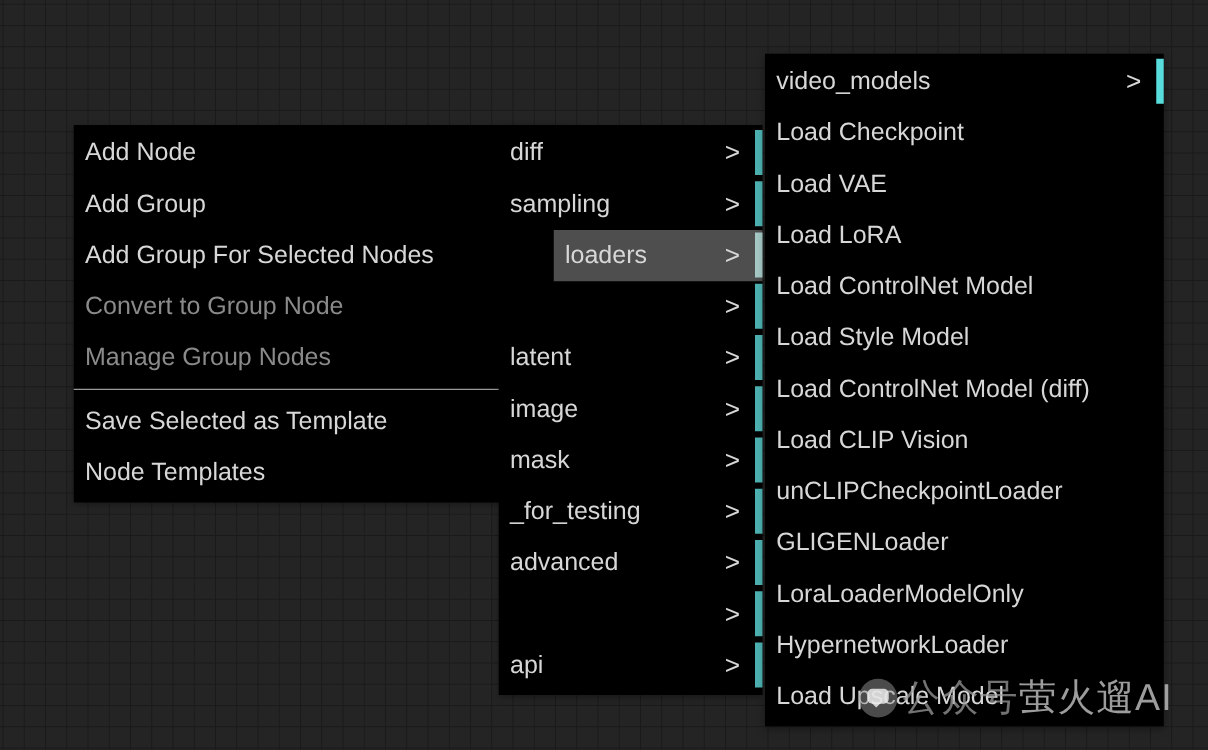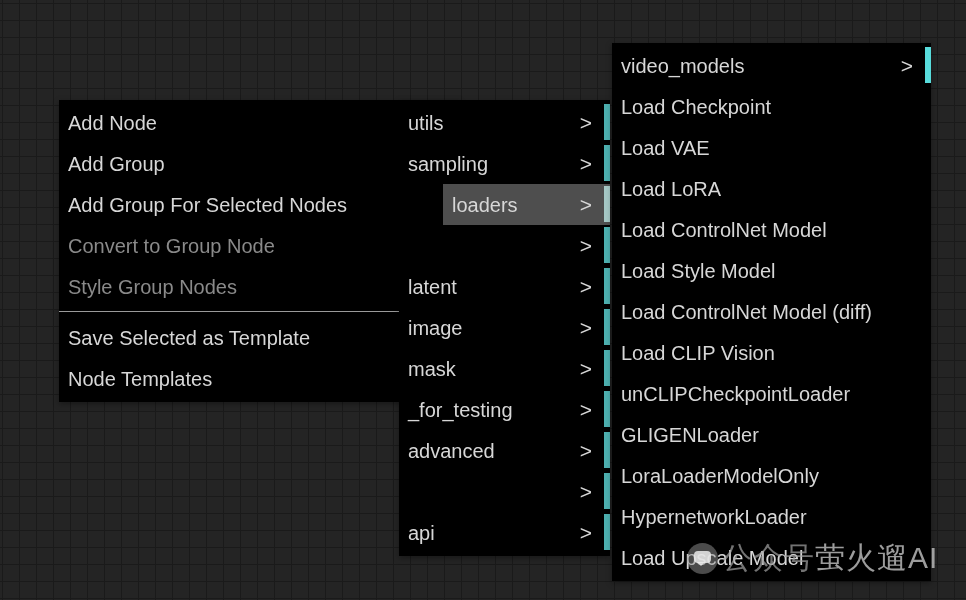--- a/index.html
+++ b/index.html
@@ -108,36 +108,36 @@
   <div class="menu-item">
     <span class="label">Add Group</span>
   </div>
   <div class="menu-item">
     <span class="label">Add Group For Selected Nodes</span>
   </div>
   <div class="menu-item disabled">
     <span class="label">Convert to Group Node</span>
   </div>
   <div class="menu-item disabled">
-    <span class="label">Style Group Nodes</span>
+    <span class="label">Manage Group Nodes</span>
   </div>
   <div class="separator"></div>
   <div class="menu-item">
     <span class="label">Save Selected as Template</span>
   </div>
   <div class="menu-item">
     <span class="label">Node Templates</span>
     <span class="arrow">&gt;</span>
     <span class="subbar"></span>
   </div>
 </div>
 
 <div class="menu" style="left:399px;top:100px;width:211px;">
   <div class="menu-item">
-    <span class="label">utils</span>
+    <span class="label">diff</span>
     <span class="arrow">&gt;</span>
     <span class="subbar"></span>
   </div>
   <div class="menu-item">
     <span class="label">sampling</span>
     <span class="arrow">&gt;</span>
     <span class="subbar"></span>
   </div>
   <div class="menu-item highlighted">
     <span class="label">loaders</span>

